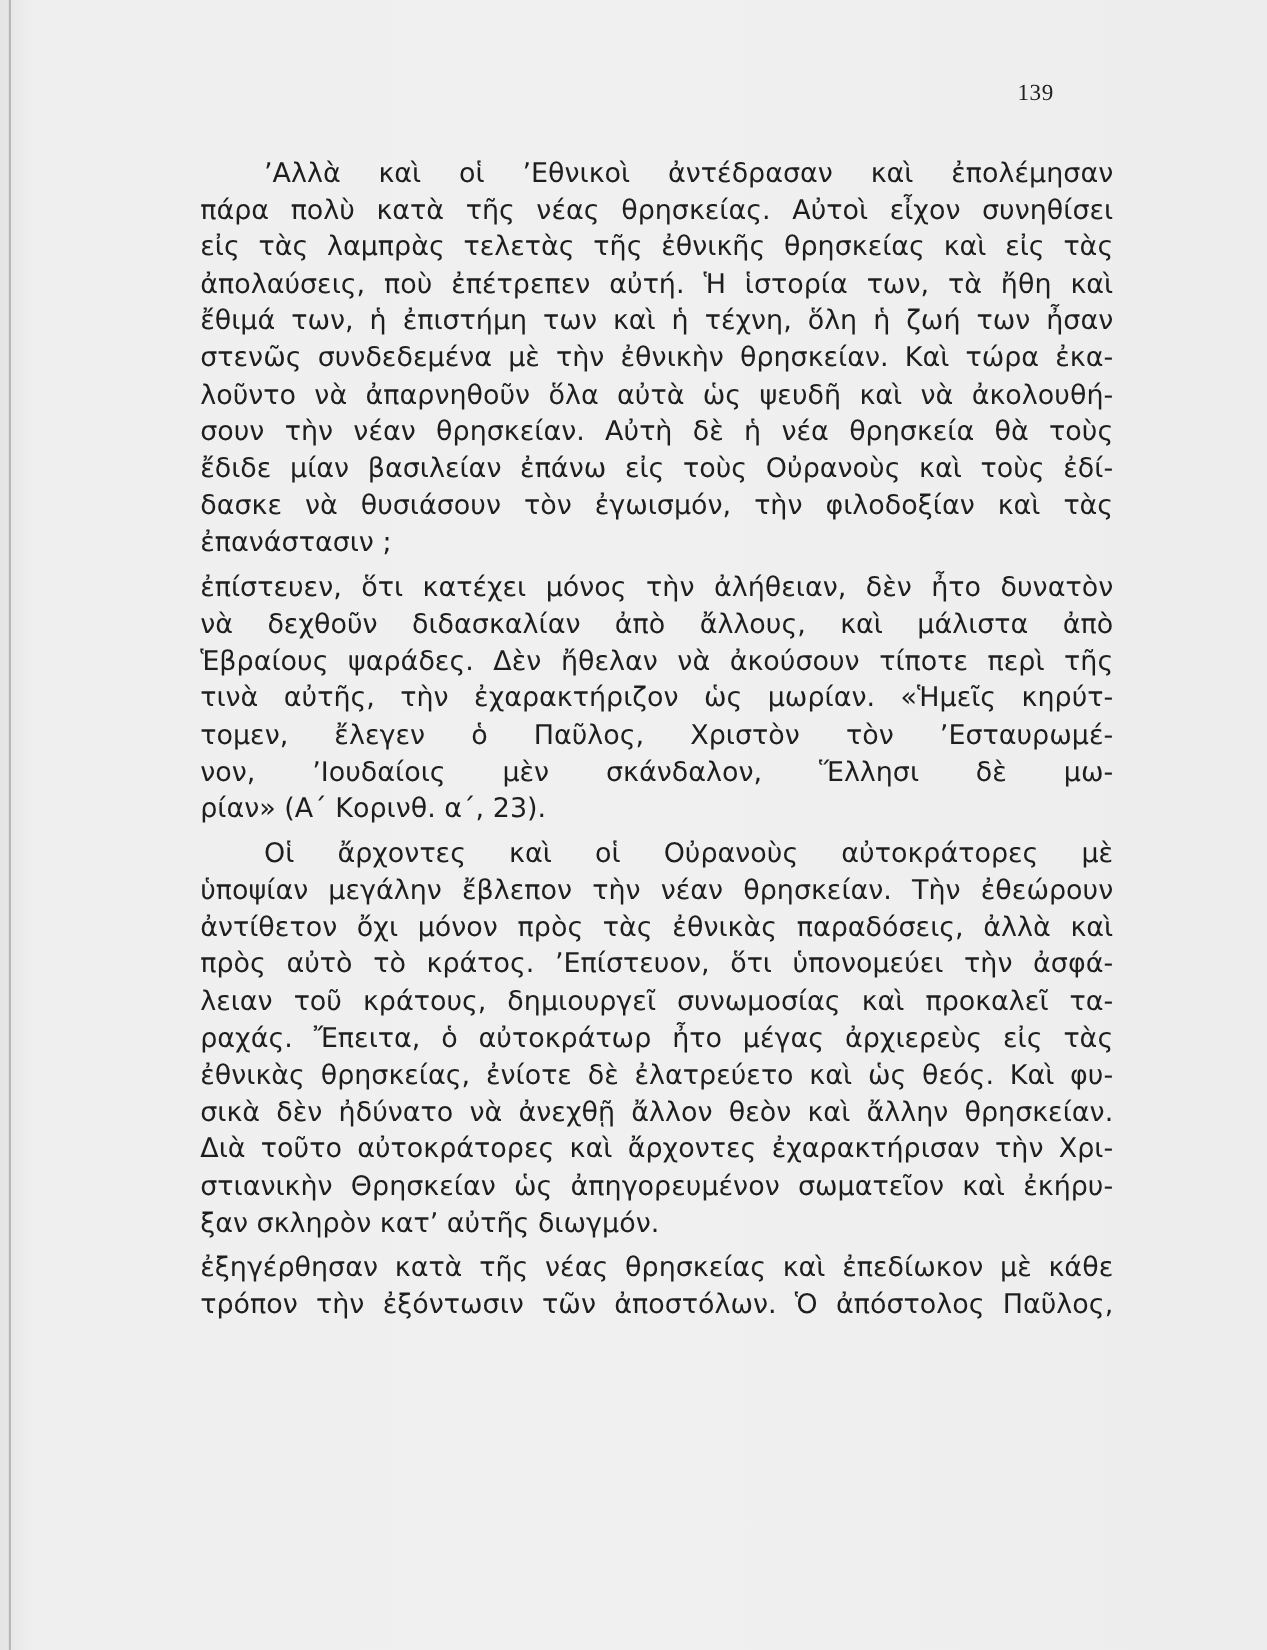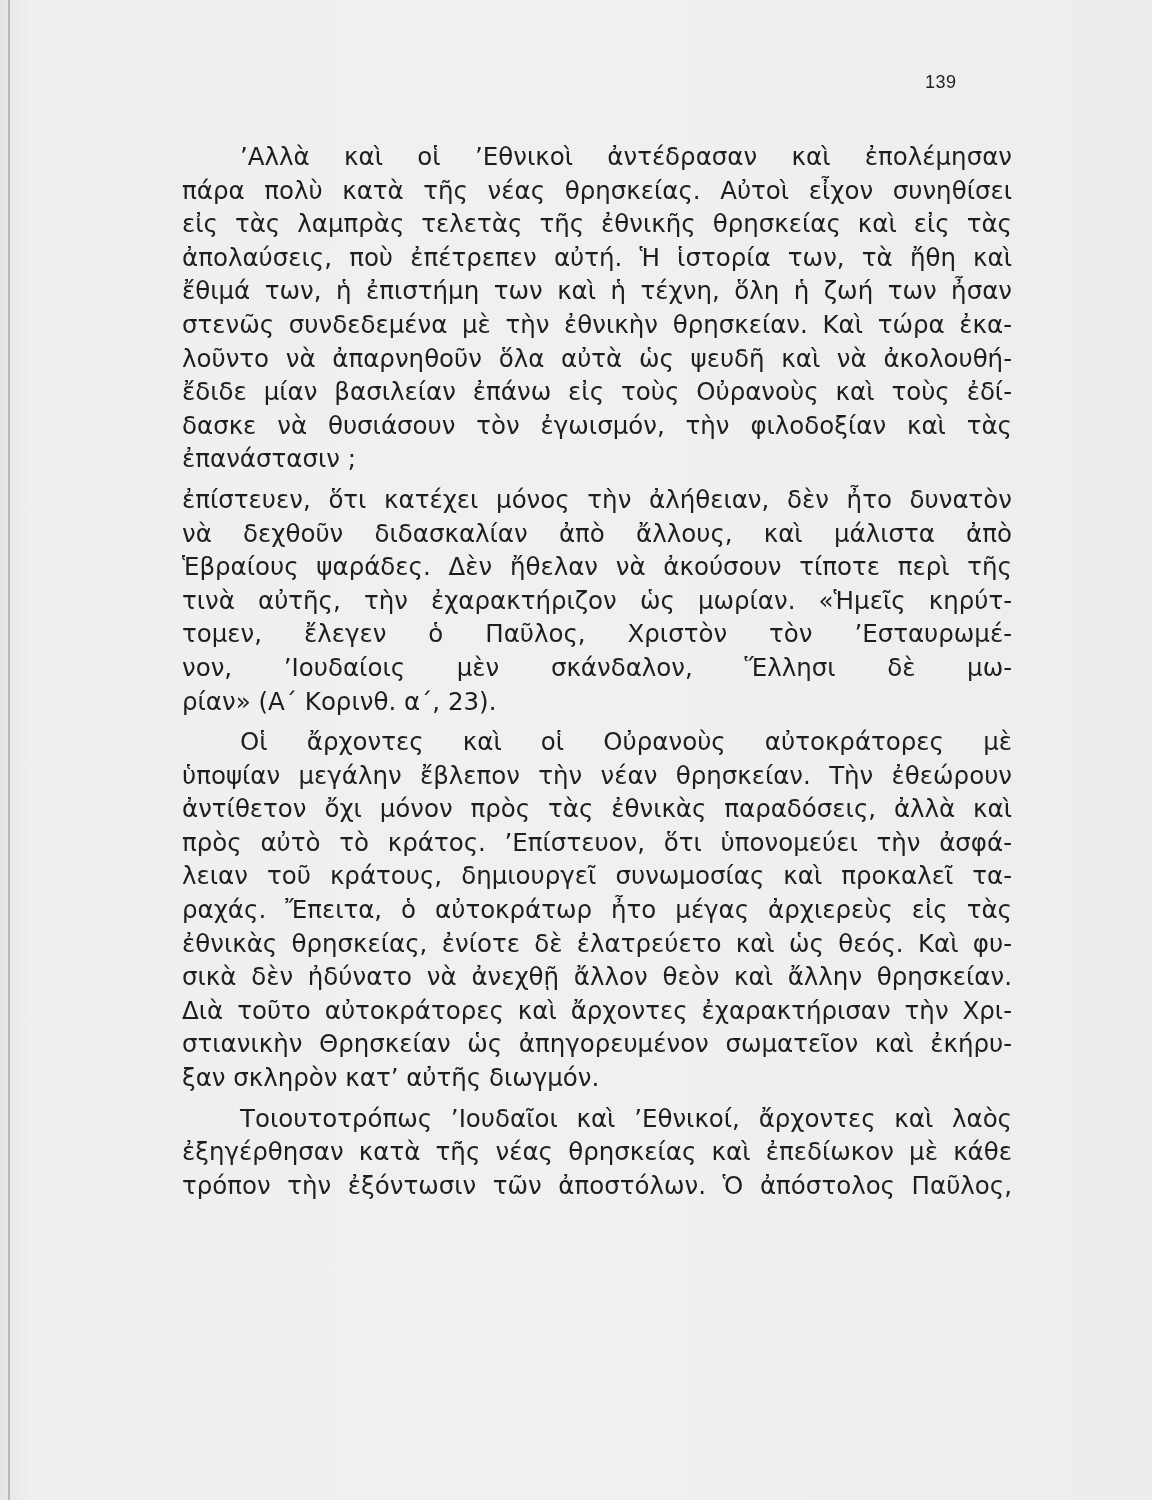--- a/index.html
+++ b/index.html
@@ -20,22 +20,22 @@
     }
     .edge-line {
       position: absolute;
       left: 8px; top: 0;
       width: 2px; height: 1500px;
       background: #b8b8b8;
     }
     .page-number {
       position: absolute;
       left: 925px; top: 72px;
-      font-size: 18px;
-      font-family: Liberation Sans, sans-serif;
+      font-size: 21px;
+      font-family: Liberation Serif, serif;
       color: #222;
       letter-spacing: 0.5px;
     }
     .body-text {
       position: absolute;
       left: 162px; top: 140px;
       width: 850px;
     }
     .line {
       height: 33.6px;
@@ -62,20 +62,21 @@
   <div class="body-text">
 
     <div>
       <div class="line indent">’Αλλὰ καὶ οἱ ’Εθνικοὶ ἀντέδρασαν καὶ ἐπολέμησαν</div>
       <div class="line">πάρα πολὺ κατὰ τῆς νέας θρησκείας. Αὐτοὶ εἶχον συνηθίσει</div>
       <div class="line">εἰς τὰς λαμπρὰς τελετὰς τῆς ἐθνικῆς θρησκείας καὶ εἰς τὰς</div>
       <div class="line">ἀπολαύσεις, ποὺ ἐπέτρεπεν αὐτή. Ἡ ἱστορία των, τὰ ἤθη καὶ</div>
       <div class="line">ἔθιμά των, ἡ ἐπιστήμη των καὶ ἡ τέχνη, ὅλη ἡ ζωή των ἦσαν</div>
       <div class="line">στενῶς συνδεδεμένα μὲ τὴν ἐθνικὴν θρησκείαν. Καὶ τώρα ἐκα-</div>
       <div class="line">λοῦντο νὰ ἀπαρνηθοῦν ὅλα αὐτὰ ὡς ψευδῆ καὶ νὰ ἀκολουθή-</div>
+      <div class="line">σουν τὴν νέαν θρησκείαν. Αὐτὴ δὲ ἡ νέα θρησκεία θὰ τοὺς</div>
       <div class="line">ἔδιδε μίαν βασιλείαν ἐπάνω εἰς τοὺς Οὐρανοὺς καὶ τοὺς ἐδί-</div>
       <div class="line">δασκε νὰ θυσιάσουν τὸν ἐγωισμόν, τὴν φιλοδοξίαν καὶ τὰς</div>
       <div class="line last">ἐπανάστασιν ;</div>
     </div>
     <div class="para-gap"></div>
 
     <div>
       <div class="line">ἐπίστευεν, ὅτι κατέχει μόνος τὴν ἀλήθειαν, δὲν ἦτο δυνατὸν</div>
       <div class="line">νὰ δεχθοῦν διδασκαλίαν ἀπὸ ἄλλους, καὶ μάλιστα ἀπὸ</div>
       <div class="line">Ἑβραίους ψαράδες. Δὲν ἤθελαν νὰ ἀκούσουν τίποτε περὶ τῆς</div>
@@ -95,19 +96,18 @@
       <div class="line">ραχάς. Ἔπειτα, ὁ αὐτοκράτωρ ἦτο μέγας ἀρχιερεὺς εἰς τὰς</div>
       <div class="line">ἐθνικὰς θρησκείας, ἐνίοτε δὲ ἐλατρεύετο καὶ ὡς θεός. Καὶ φυ-</div>
       <div class="line">σικὰ δὲν ἠδύνατο νὰ ἀνεχθῇ ἄλλον θεὸν καὶ ἄλλην θρησκείαν.</div>
       <div class="line">Διὰ τοῦτο αὐτοκράτορες καὶ ἄρχοντες ἐχαρακτήρισαν τὴν Χρι-</div>
       <div class="line">στιανικὴν Θρησκείαν ὡς ἀπηγορευμένον σωματεῖον καὶ ἐκήρυ-</div>
       <div class="line last">ξαν σκληρὸν κατ’ αὐτῆς διωγμόν.</div>
     </div>
     <div class="para-gap"></div>
 
     <div>
-      <div class="line indent">Τοιουτοτρόπως ’Ιουδαῖοι καὶ ’Εθνικοί, ἄρχοντες καὶ λαὸς</div>
       <div class="line">ἐξηγέρθησαν κατὰ τῆς νέας θρησκείας καὶ ἐπεδίωκον μὲ κάθε</div>
       <div class="line">τρόπον τὴν ἐξόντωσιν τῶν ἀποστόλων. Ὁ ἀπόστολος Παῦλος,</div>
     </div>
 
   </div>
 </div>
 
 </body></html>

